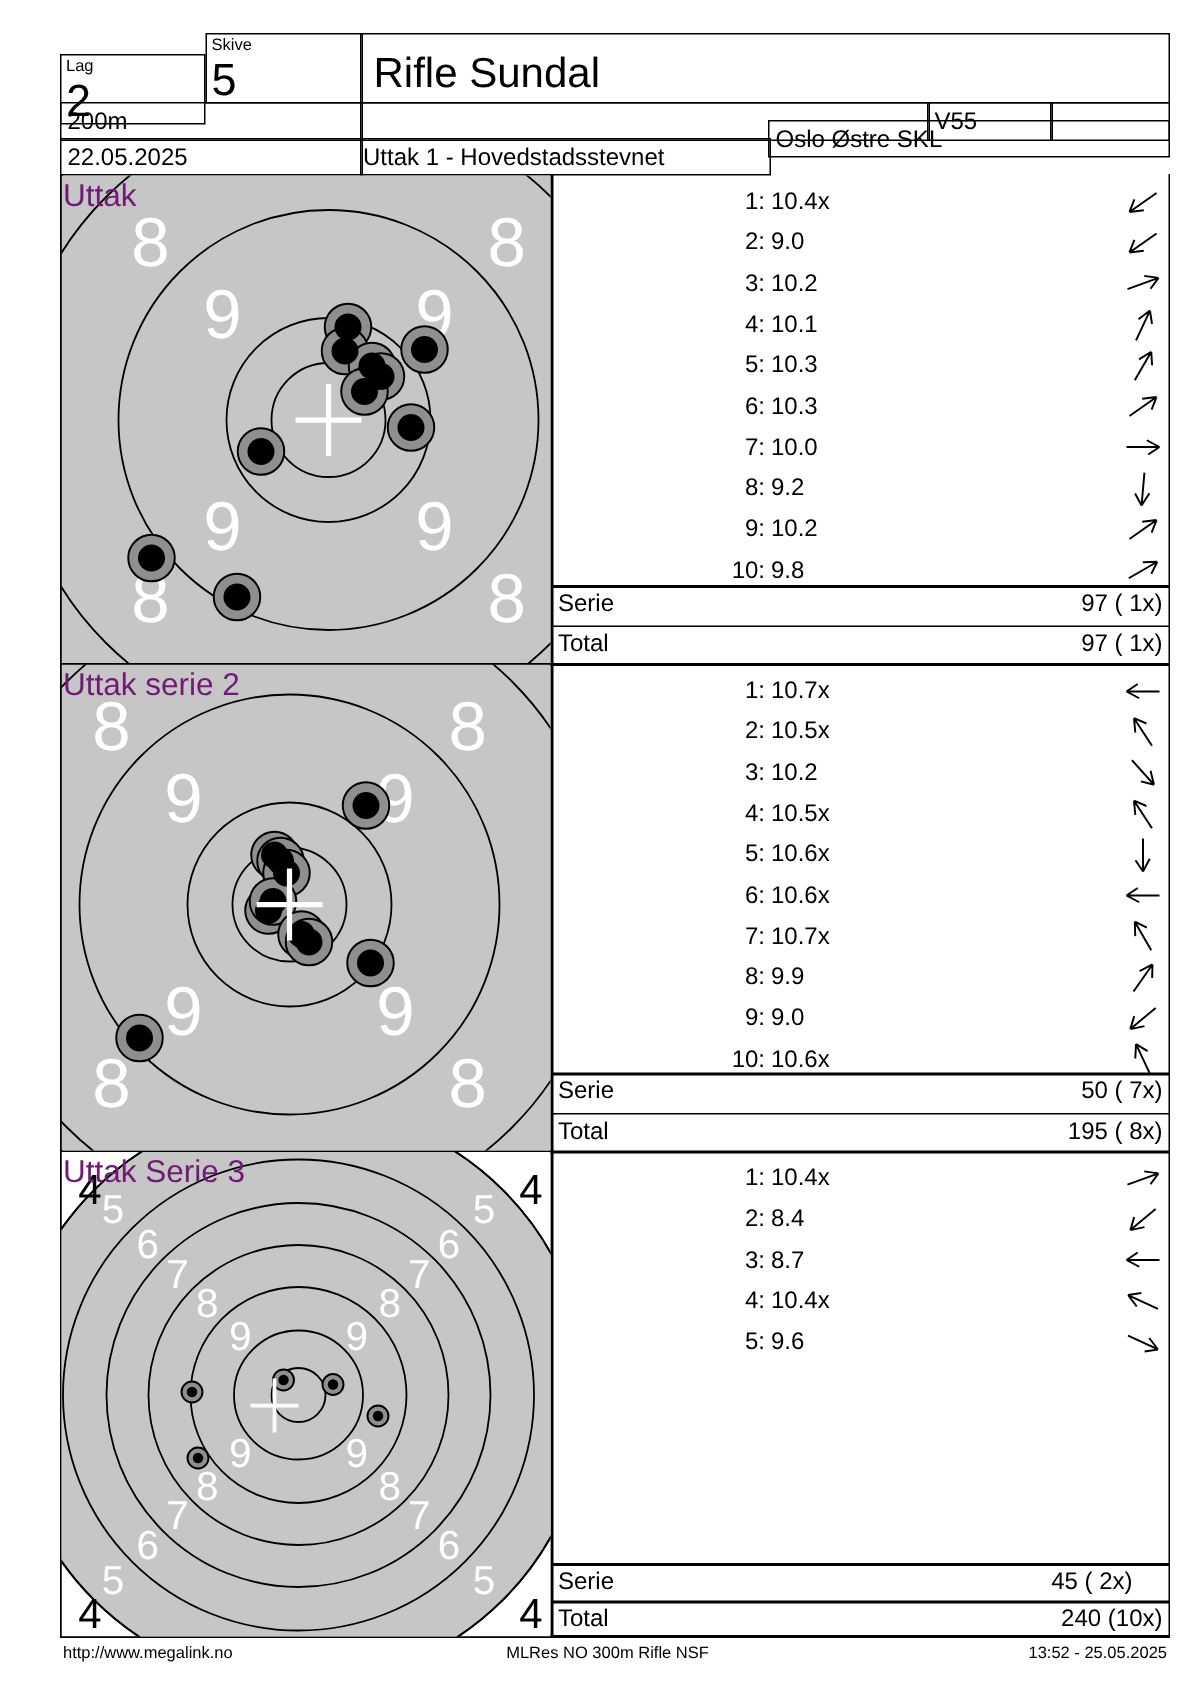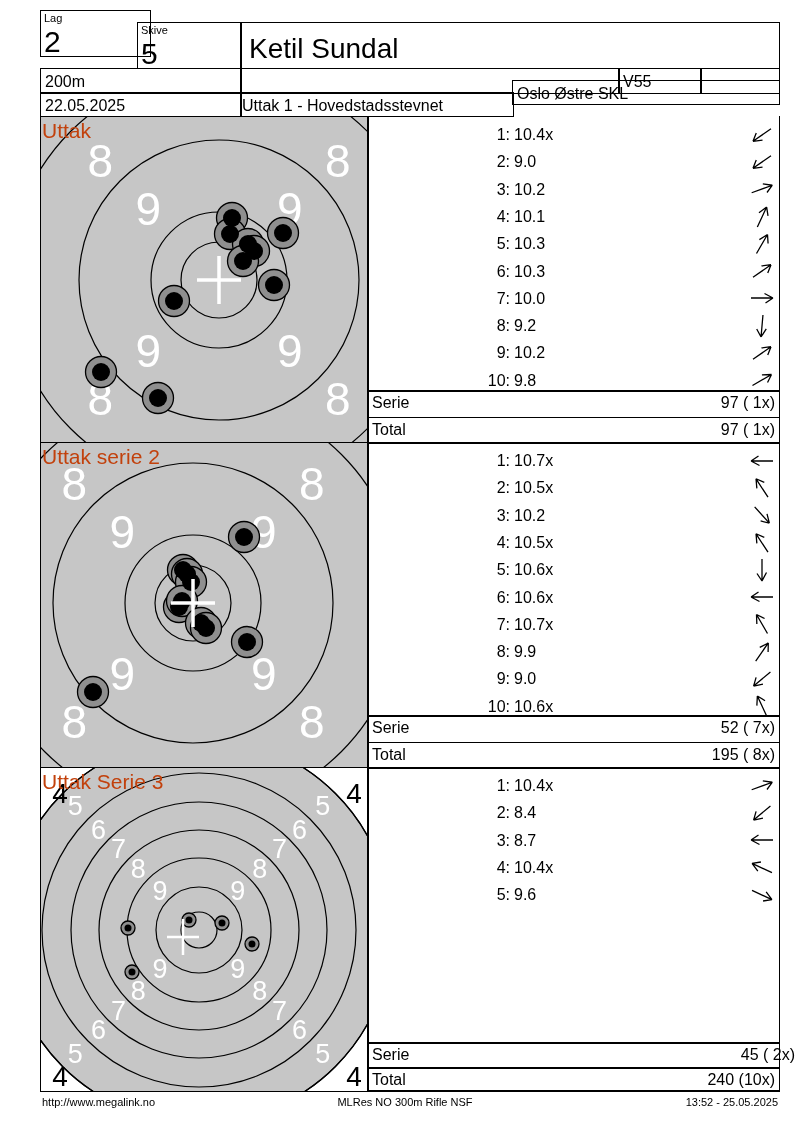--- a/index.html
+++ b/index.html
@@ -9,39 +9,39 @@
   .celllabel{font-size:11px;line-height:11px;padding:2px 0 0 3px;}
   .bigval{font-size:30px;line-height:30px;padding:3px 0 0 3px;}
   .name{font-size:28px;line-height:28px;}
   .mid{font-size:16px;line-height:16px;}
   .line{position:absolute;background:#000;}
   .rowtxt{position:absolute;font-size:16px;}
   .num{text-align:right;}
   .val{text-align:left;}
   .serielbl{font-size:16px;}
   .serieval{font-size:16px;text-align:right;}
-  .ttl{position:absolute;font-size:21px;line-height:21px;color:#c2410c;}
+  .ttl{position:absolute;font-size:21px;line-height:21px;color:#701a75;}
   .foot{position:absolute;font-size:11px;line-height:11px;}
   svg{display:block;}
 </style>
 </head>
 <body>
 
 <div class="page">
 
-  <div class="abs" style="left:40px;top:10px;width:111px;height:47px;border:1.5px solid #000;box-sizing:border-box;">
+  <div class="abs" style="left:40px;top:36px;width:97px;height:47px;border:1.5px solid #000;box-sizing:border-box;">
     <div class="celllabel">Lag</div>
     <div class="bigval">2</div>
   </div>
   <div class="abs" style="left:137px;top:22px;width:104.5px;height:47px;border:1.5px solid #000;box-sizing:border-box;">
     <div class="celllabel">Skive</div>
     <div class="bigval">5</div>
   </div>
   <div class="abs" style="left:240px;top:22px;width:540px;height:47px;border:1.5px solid #000;box-sizing:border-box;">
-    <div class="name" style="padding:12px 0 0 8px;">Ketil Sundal</div>
+    <div class="name" style="padding:12px 0 0 8px;">Rifle Sundal</div>
   </div>
 
   <div class="abs" style="left:40px;top:67.5px;width:201.5px;height:26px;border:1.5px solid #000;box-sizing:border-box;">
     <div class="mid" style="padding:5px 0 0 4px;">200m</div>
   </div>
   <div class="abs" style="left:240px;top:67.5px;width:379.5px;height:26px;border:1.5px solid #000;box-sizing:border-box;"></div>
   <div class="abs" style="left:618px;top:67.5px;width:83.5px;height:26px;border:1.5px solid #000;box-sizing:border-box;">
     <div class="mid" style="padding:5px 0 0 4px;">V55</div>
   </div>
   <div class="abs" style="left:700px;top:67.5px;width:80px;height:26px;border:1.5px solid #000;box-sizing:border-box;"></div>
@@ -329,21 +329,21 @@
         <div class="rowtxt num" style="left: 368px; top: 692.7px; width: 142px; height: 27.3px; line-height: 27.3px;">10:</div>
         <div class="rowtxt val" style="left: 514px; top: 692.7px; width: 150px; height: 27.3px; line-height: 27.3px;">10.6x</div>
         <div class="abs" style="left: 749px; top: 693.35px; width: 26px; height: 26px;">
           <svg width="26" height="26" viewBox="0 0 26 26" style="transform: rotate(245deg);">
             <path d="M2 13 L24 13 M24 13 L15.5 8.5 M24 13 L16.5 18" stroke="#000" stroke-width="1.3" fill="none"></path>
           </svg>
         </div>
       </div>
       <div class="line" style="left: 368px; top: 715px; width: 412px; height: 1.5px;"></div>
       <div class="rowtxt serielbl" style="left: 372px; top: 715px; height: 26.5px; line-height: 26.5px;">Serie</div>
-      <div class="rowtxt serieval" style="left: 600px; top: 715px; width: 175px; height: 26.5px; line-height: 26.5px;">52 ( 7x)</div>
+      <div class="rowtxt serieval" style="left: 600px; top: 715px; width: 175px; height: 26.5px; line-height: 26.5px;">50 ( 7x)</div>
       <div class="line" style="left: 368px; top: 741.5px; width: 412px; height: 1.5px;"></div>
       <div class="rowtxt serielbl" style="left: 372px; top: 741.5px; height: 26.5px; line-height: 26.5px;">Total</div>
       <div class="rowtxt serieval" style="left: 600px; top: 741.5px; width: 175px; height: 26.5px; line-height: 26.5px;">195 ( 8x)</div>
       <div class="abs" style="left: 41px; top: 768px; width: 326px; height: 323px;">
         <svg width="326" height="323" viewBox="0 0 326 323">
           <rect x="0" y="0" width="326" height="323" fill="#ffffff"></rect>
           <circle cx="158" cy="162" r="193" fill="#c6c6c6" stroke="#000000" stroke-width="1.2"></circle>
           <circle cx="158" cy="162" r="18" fill="none" stroke="#000000" stroke-width="1.2"></circle>
           <circle cx="158" cy="162" r="43" fill="none" stroke="#000000" stroke-width="1.2"></circle>
           <circle cx="158" cy="162" r="72" fill="none" stroke="#000000" stroke-width="1.2"></circle>
@@ -432,21 +432,21 @@
         <div class="rowtxt num" style="left: 368px; top: 881.2px; width: 142px; height: 27.3px; line-height: 27.3px;">5:</div>
         <div class="rowtxt val" style="left: 514px; top: 881.2px; width: 150px; height: 27.3px; line-height: 27.3px;">9.6</div>
         <div class="abs" style="left: 749px; top: 881.85px; width: 26px; height: 26px;">
           <svg width="26" height="26" viewBox="0 0 26 26" style="transform: rotate(25deg);">
             <path d="M2 13 L24 13 M24 13 L15.5 8.5 M24 13 L16.5 18" stroke="#000" stroke-width="1.3" fill="none"></path>
           </svg>
         </div>
       </div>
       <div class="line" style="left: 368px; top: 1042px; width: 412px; height: 1.5px;"></div>
       <div class="rowtxt serielbl" style="left: 372px; top: 1042px; height: 25px; line-height: 25px;">Serie</div>
-      <div class="rowtxt serieval" style="left: 620px; top: 1042px; width: 175px; height: 25px; line-height: 25px;">45 ( 2x)</div>
+      <div class="rowtxt serieval" style="left: 580px; top: 1042px; width: 175px; height: 25px; line-height: 25px;">45 ( 2x)</div>
       <div class="line" style="left: 368px; top: 1067px; width: 412px; height: 1.5px;"></div>
       <div class="rowtxt serielbl" style="left: 372px; top: 1067px; height: 25px; line-height: 25px;">Total</div>
       <div class="rowtxt serieval" style="left: 600px; top: 1067px; width: 175px; height: 25px; line-height: 25px;">240 (10x)</div>
     </div>
 
   <div class="foot" style="left:42px;top:1097px;">http://www.megalink.no</div>
   <div class="foot" style="left:280px;top:1097px;width:250px;text-align:center;">MLRes NO 300m Rifle NSF</div>
   <div class="foot" style="right:22px;top:1097px;text-align:right;">13:52 - 25.05.2025</div>
 </div>
 

